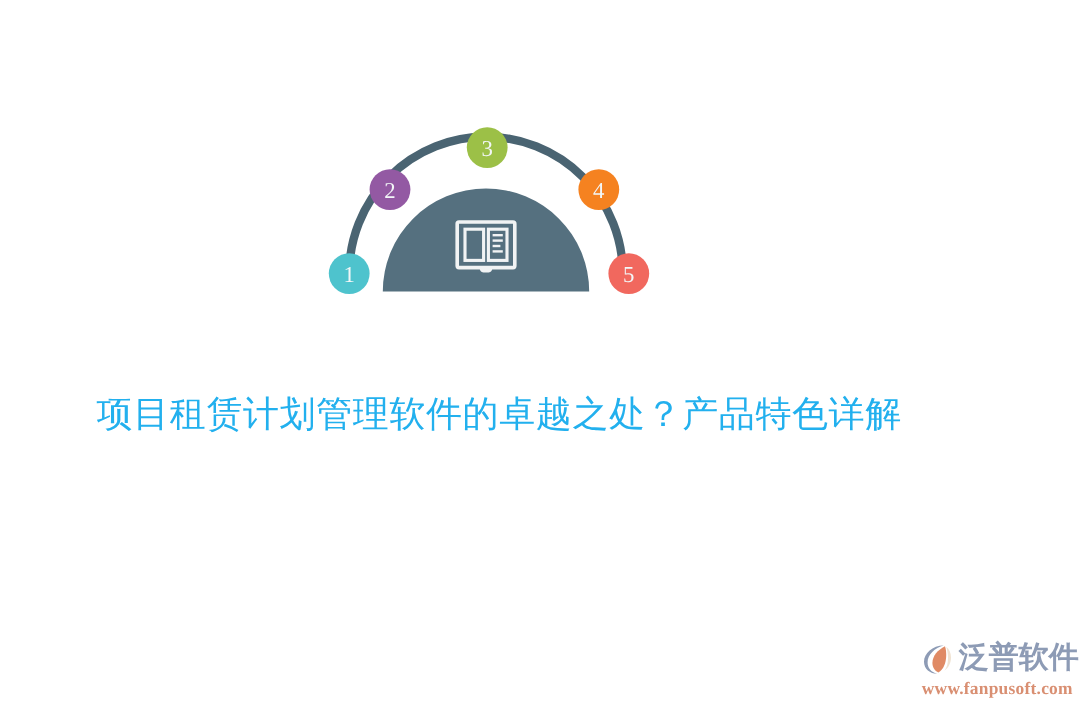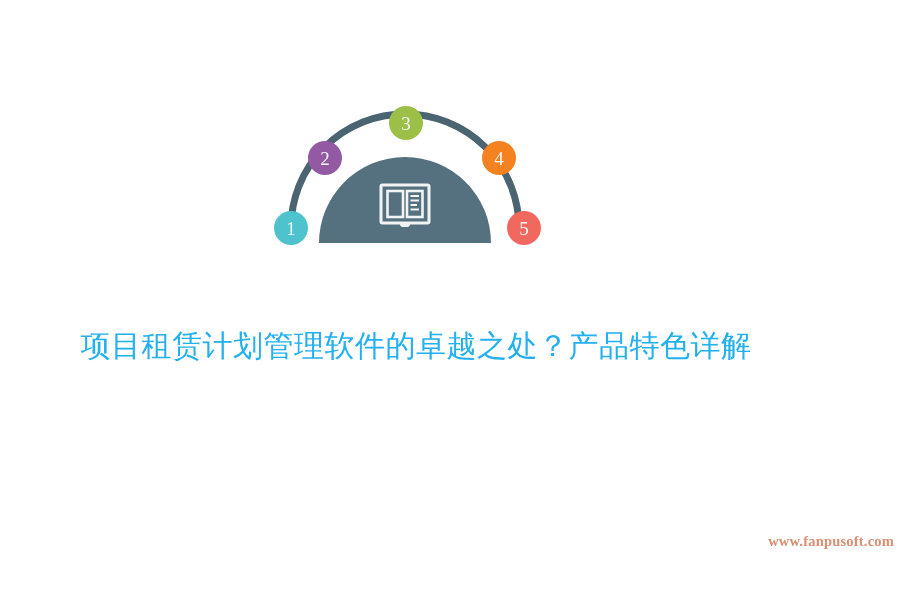--- a/index.html
+++ b/index.html
@@ -145,16 +145,26 @@
         <circle cx="269" cy="140" r="17" fill="#f1685e"></circle>
         <text class="step-num" x="269" y="147" text-anchor="middle">5</text>
       </g>
 
     </svg>
   </div>
 
   <div class="headline">项目租赁计划管理软件的卓越之处？产品特色详解</div>
 
   <div class="watermark">
+    <div class="wm-row">
+      <div class="wm-mark">
+        <svg viewBox="0 0 30 30" xmlns="http://www.w3.org/2000/svg">
+          <path d="M20.5 4 C 11 4 4 10.5 4 17.5 C 4 23.5 9 27.5 15 27.5 C 9.8 26 7 22.5 7 18 C 7 11.5 13 6 20.5 4 Z" fill="#8d9bb5"></path>
+          <path d="M21.5 4.5 C 15.5 7.5 11 12.5 11 18.5 C 11 22 13 25 16 26.5 C 20 24 22.5 18.5 22.5 12 C 22.5 9 22.2 6.5 21.5 4.5 Z" fill="#e08a64"></path>
+          <path d="M22.5 5 C 23.5 8 24 11.5 24 14.5 C 24 19 23 22.5 21 25 C 24.5 22.5 26.5 18.5 26.5 14 C 26.5 10 25 6.8 22.5 5 Z" fill="#f0e3d2"></path>
+        </svg>
+      </div>
+      <div class="wm-name">泛普软件</div>
+    </div>
     <div class="wm-url">www.fanpusoft.com</div>
   </div>
 
 </div>
 
 </body></html>

